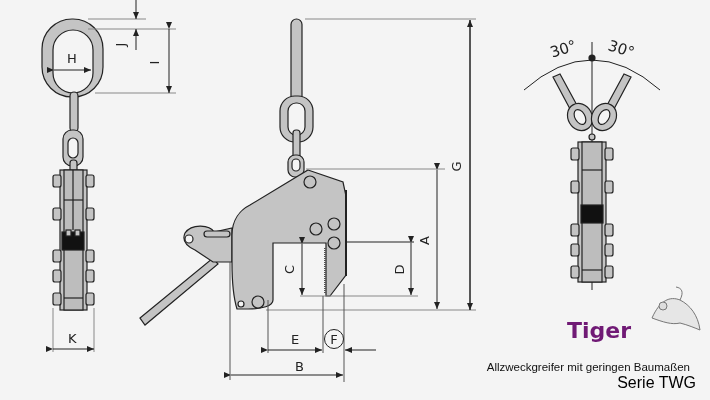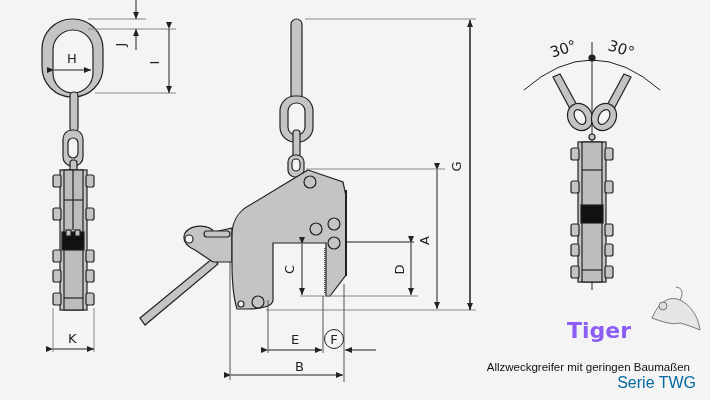--- a/index.html
+++ b/index.html
@@ -1,22 +1,22 @@
 <!DOCTYPE html>
 <html><head>
 <meta charset="utf-8">
 <style>
   html,body{margin:0;padding:0;background:#f4f4f4;}
   .canvas{position:relative;width:710px;height:400px;background:#f4f4f4;overflow:hidden;font-family:"DejaVu Sans",sans-serif;}
   svg{position:absolute;left:0;top:0;}
   .lbl{position:absolute;font-family:"DejaVu Sans",sans-serif;font-size:13px;color:#222;line-height:1;}
   .rot{transform:rotate(-90deg);transform-origin:center center;}
   .caption{position:absolute;right:20px;top:361px;font-family:"Liberation Sans",sans-serif;font-size:11.5px;color:#111;white-space:nowrap;}
-  .serie{position:absolute;right:14px;top:374px;font-family:"Liberation Sans",sans-serif;font-size:16px;color:#0369a1;white-space:nowrap;}
-  .brand{position:absolute;left:567px;top:318px;font-family:"DejaVu Sans",sans-serif;font-weight:bold;font-size:22px;color:#8b5cf6;letter-spacing:0px;}
+  .serie{position:absolute;right:14px;top:374px;font-family:"Liberation Sans",sans-serif;font-size:16px;color:#000000;white-space:nowrap;}
+  .brand{position:absolute;left:567px;top:318px;font-family:"DejaVu Sans",sans-serif;font-weight:bold;font-size:22px;color:#701a75;letter-spacing:0px;}
   .angle{position:absolute;font-family:"DejaVu Sans",sans-serif;font-size:15px;color:#222;}
   .fcirc{position:absolute;left:324px;top:329px;width:20px;height:20px;border:1.2px solid #222;border-radius:50%;text-align:center;line-height:20px;font-size:13px;color:#222;box-sizing:border-box;}
 </style>
 </head>
 <body>
 
 <div class="canvas">
 
 <svg width="710" height="400" viewBox="0 0 710 400">
   <defs>

